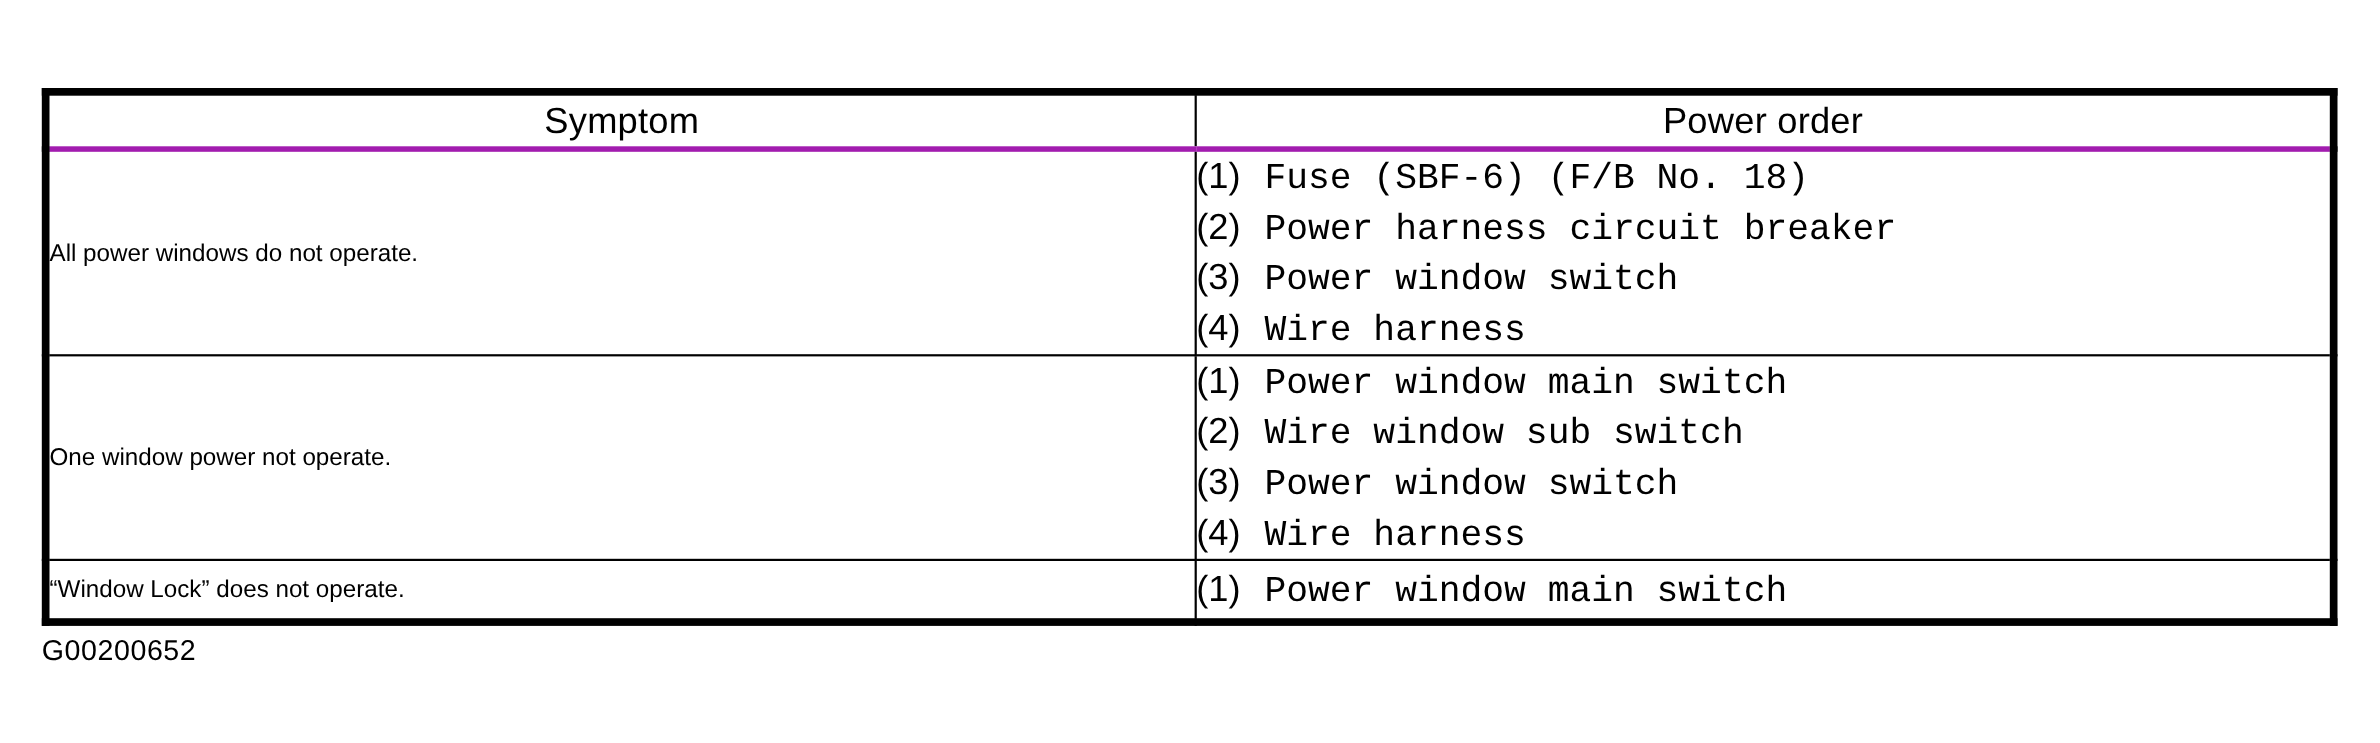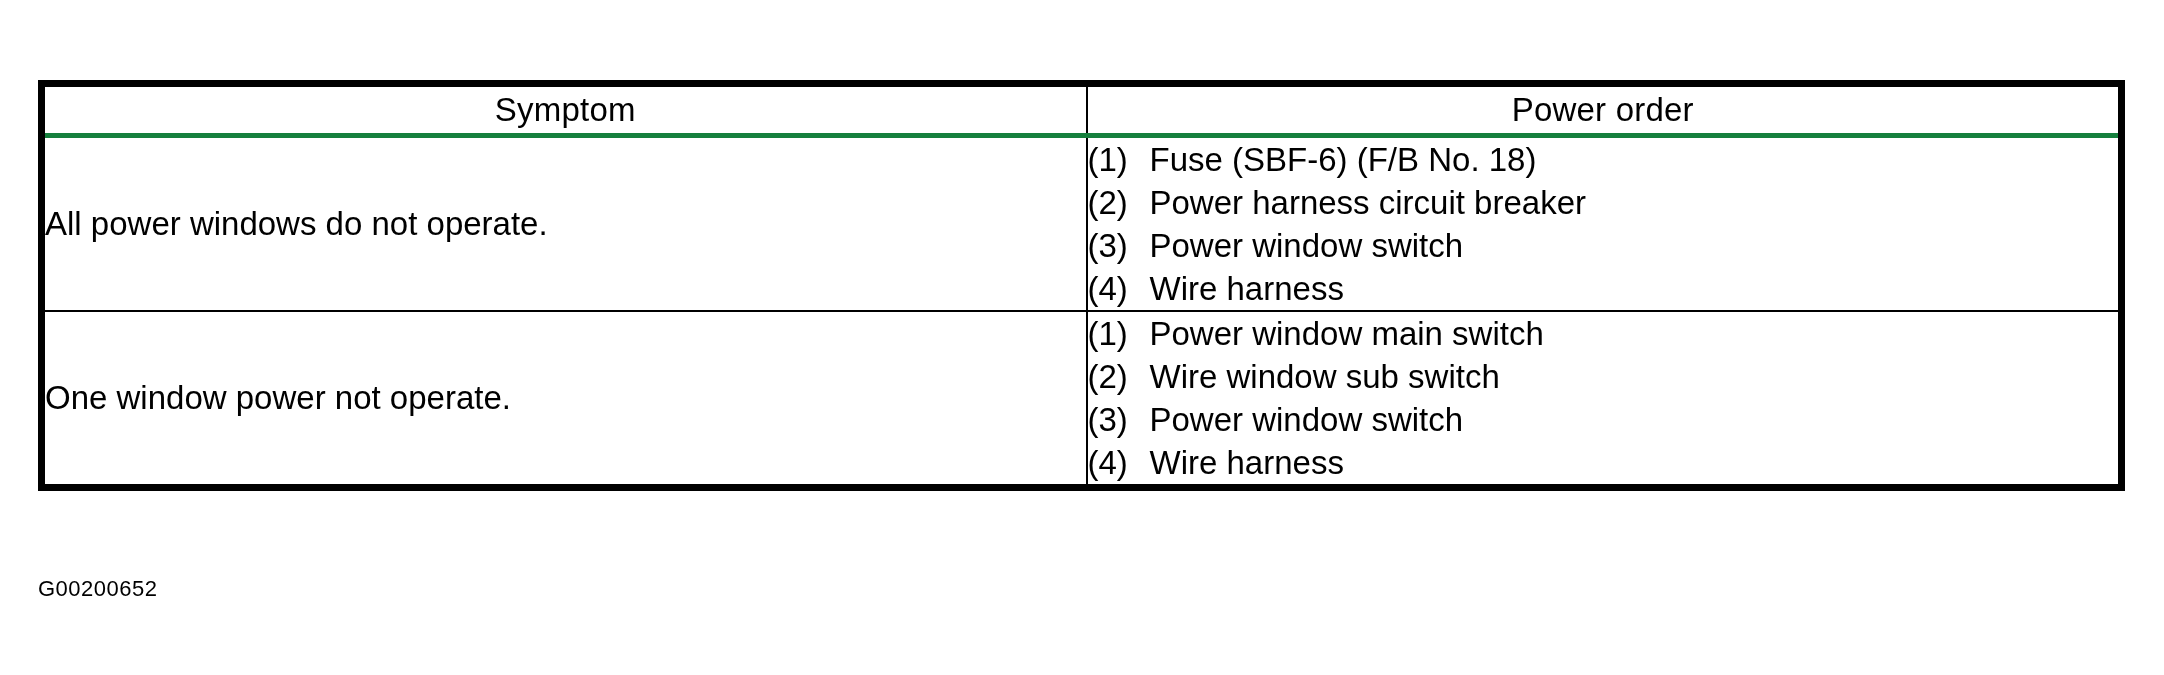--- a/index.html
+++ b/index.html
@@ -53,27 +53,27 @@
 
   
   .hdr-cell {
     height: 46px;
     text-align: center;
     font-size: 33px;
     line-height: 46px;
     letter-spacing: 0.2px;
   }
   .hdr-row .hdr-cell {
-    border-bottom: 5px solid #15803d;
+    border-bottom: 5px solid #a21caf;
   }
 
   
   .sym-cell {
     padding-left: 16px;
-    font-size: 33px;
+    font-size: 22px;
     line-height: 1.28;
     text-align: left;
     vertical-align: middle;
   }
 
   
   .rep-cell {
     padding: 10px 0 10px 18px;
     vertical-align: middle;
   }
@@ -91,34 +91,35 @@
     padding: 5px 0;
     white-space: nowrap;
   }
   .rep-num {
     display: inline-block;
     min-width: 62px;
     flex: 0 0 auto;
   }
   .rep-text {
     display: inline-block;
+    font-family: Liberation Mono, monospace;
   }
 
   
   .row-tall .sym-cell,
   .row-tall .rep-cell { height: 170px; }
   .row-short .sym-cell,
   .row-short .rep-cell { height: 52px; }
 
   
   .caption {
     position: absolute;
     left: 38px;
     top: 578px;
-    font-size: 22px;
+    font-size: 26px;
     line-height: 1;
     letter-spacing: 0.5px;
     white-space: nowrap;
   }
 </style>
 </head>
 <body>
 
 <div id="page">
 
@@ -176,19 +177,30 @@
               <span class="rep-text">Power window switch</span>
             </li>
             <li>
               <span class="rep-num">(4)</span>
               <span class="rep-text">Wire harness</span>
             </li>
           </ul>
         </td>
       </tr>
 
+      <tr class="row-short">
+        <td class="sym-cell">“Window Lock” does not operate.</td>
+        <td class="rep-cell">
+          <ul class="rep-list">
+            <li>
+              <span class="rep-num">(1)</span>
+              <span class="rep-text">Power window main switch</span>
+            </li>
+          </ul>
+        </td>
+      </tr>
 
     </tbody>
   </table>
 
   <div class="caption">G00200652</div>
 
 </div>
 
 </body></html>

